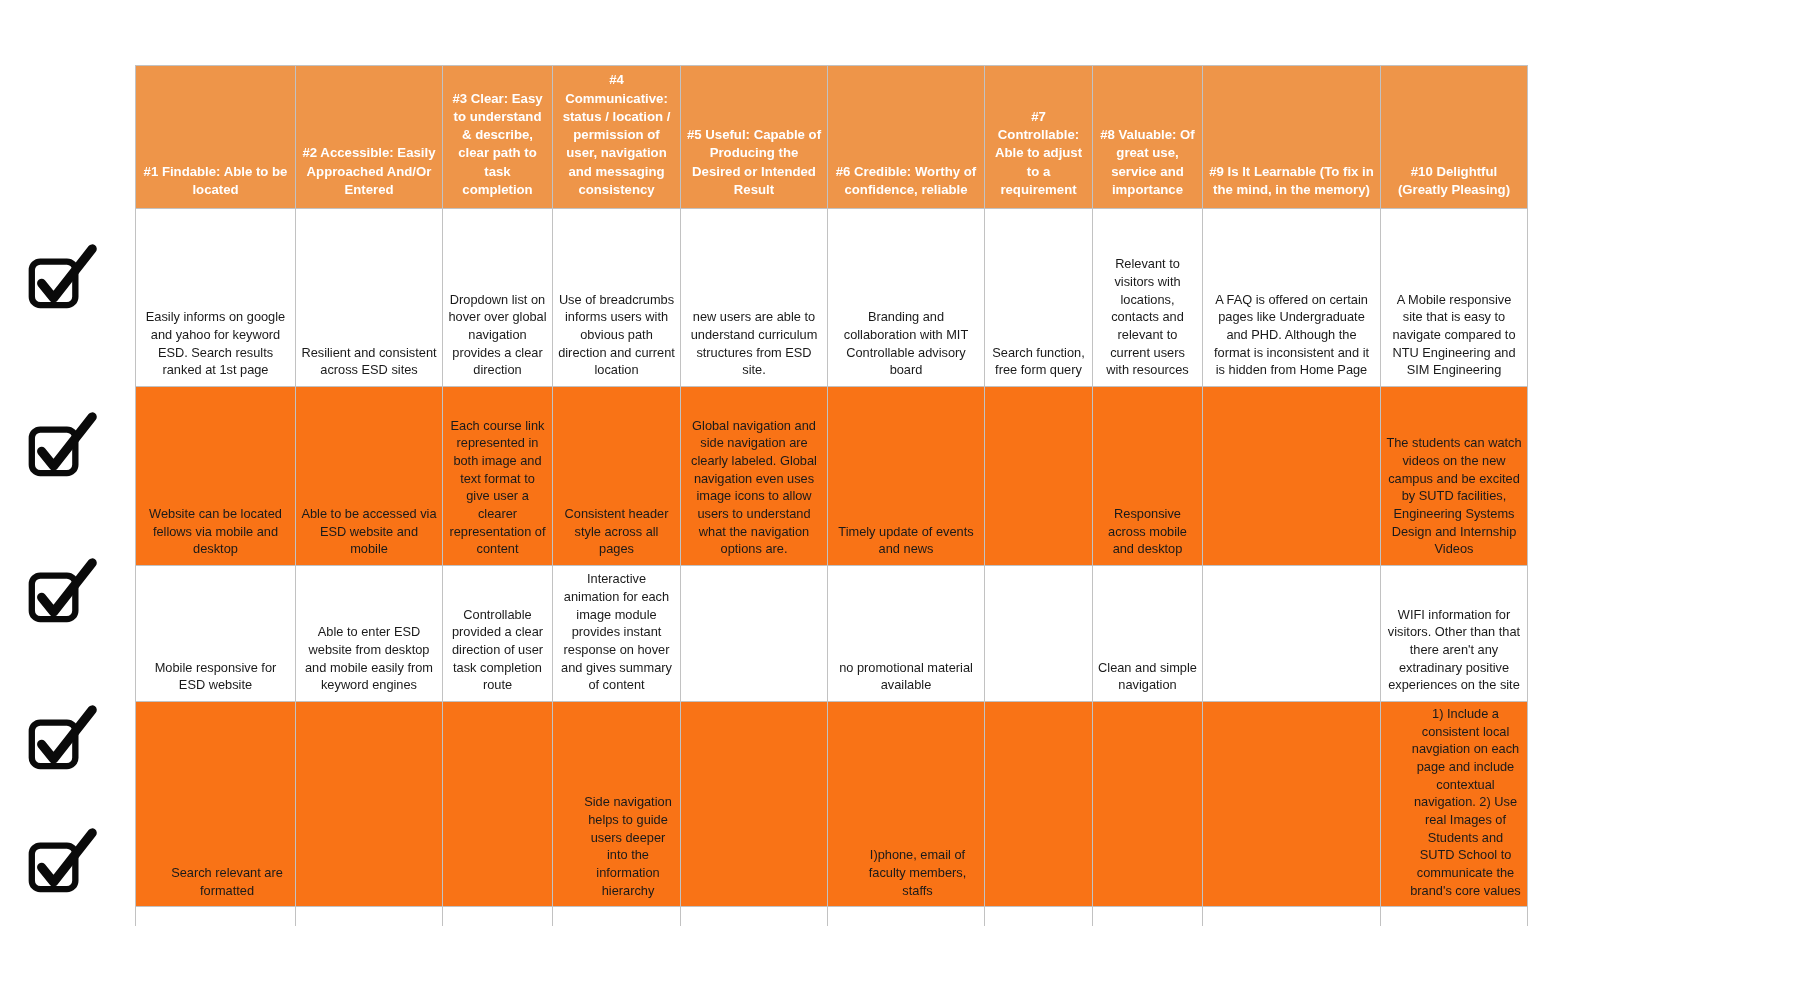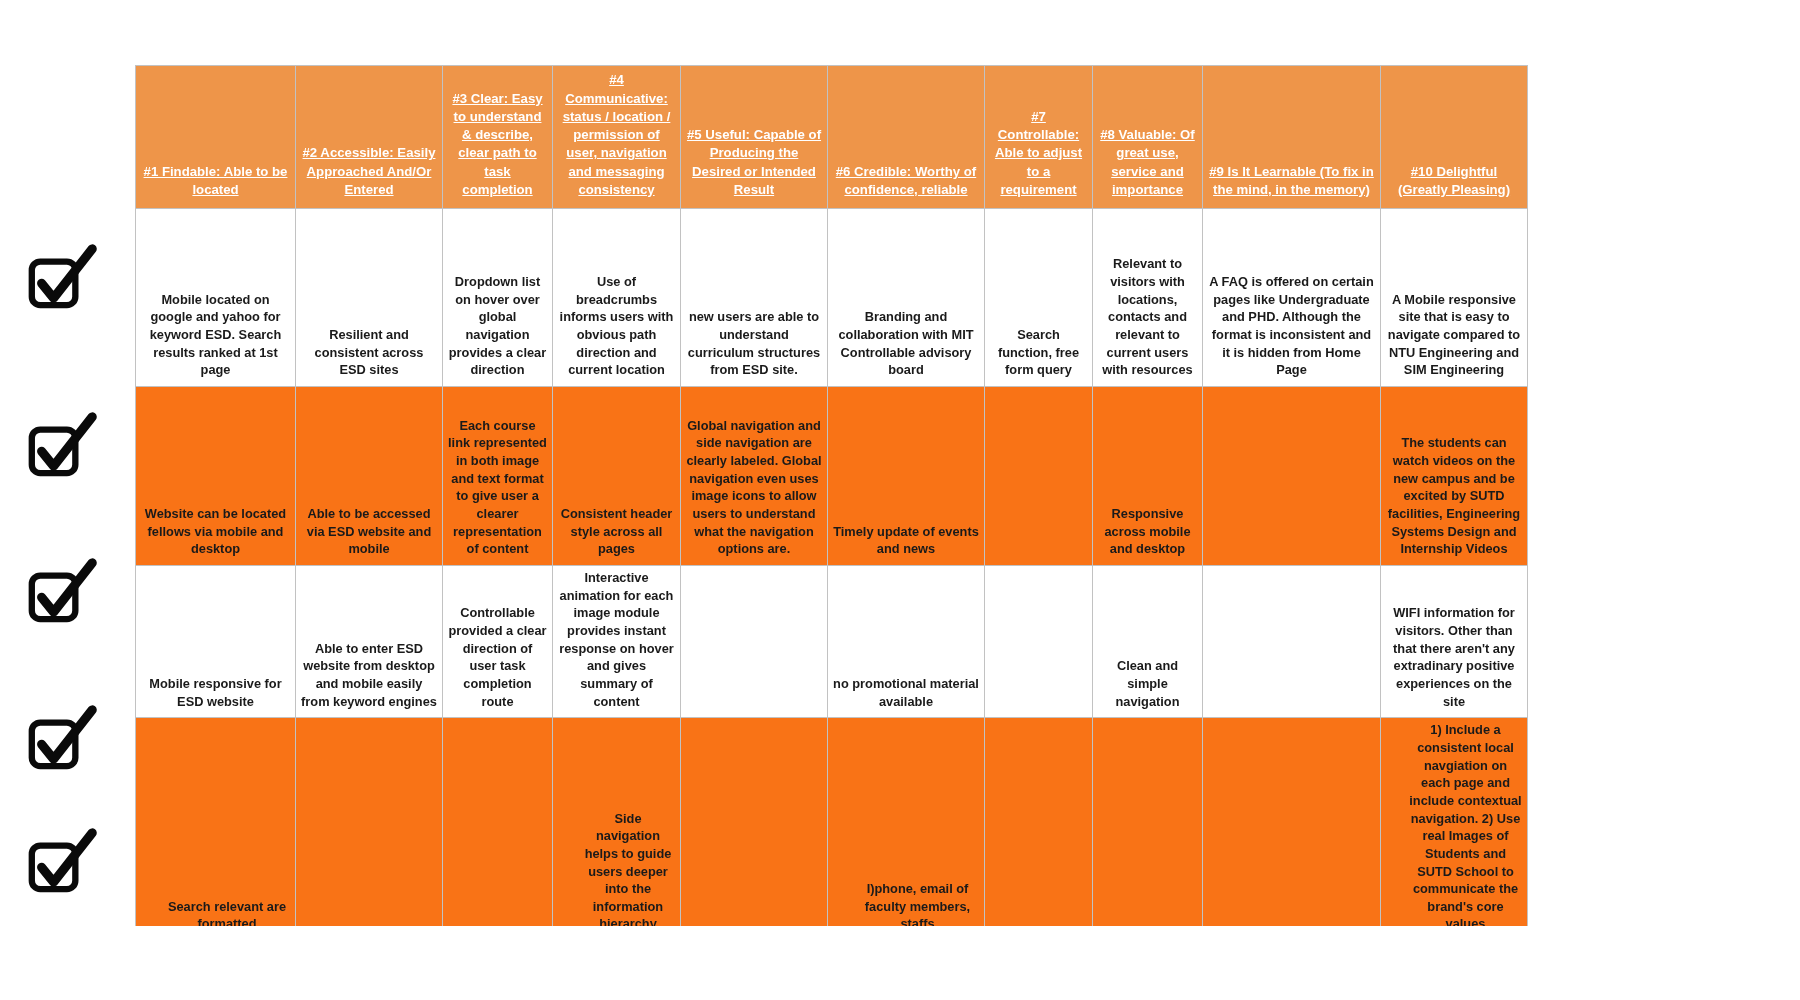--- a/index.html
+++ b/index.html
@@ -39,24 +39,23 @@
     overflow:hidden;
   }
   table.matrix th{
     background:#ee9549;
     color:#ffffff;
     font-weight:bold;
     font-size:13.2px;
     line-height:1.38;
     height:130px;
     padding-bottom:9px;
-    text-decoration:underline;
   }
   table.matrix td{
-    font-weight:700;
+    font-weight:400;
     font-size:12.8px;
     line-height:1.38;
     background:#ffffff;
   }
   tr.row-1 td{height:167px;}
   tr.row-2 td{height:168px;}
   tr.row-3 td{height:125px;}
   tr.row-4 td{height:168px;padding-left:28px;}
   tr.row-5 td{height:84px;}
   tr.hl td{background:#f97316;}
@@ -120,21 +119,21 @@
           <th>#5 Useful: Capable of Producing the Desired or Intended Result</th>
           <th>#6 Credible: Worthy of confidence, reliable</th>
           <th>#7 Controllable: Able to adjust to a requirement</th>
           <th>#8 Valuable: Of great use, service and importance</th>
           <th>#9 Is It Learnable (To fix in the mind, in the memory)</th>
           <th>#10 Delightful (Greatly Pleasing)</th>
         </tr>
       </thead>
       <tbody>
         <tr class="row-1">
-          <td>Mobile located on google and yahoo for keyword ESD. Search results ranked at 1st page</td>
+          <td>Easily informs on google and yahoo for keyword ESD. Search results ranked at 1st page</td>
           <td>Resilient and consistent across ESD sites</td>
           <td>Dropdown list on hover over global navigation provides a clear direction</td>
           <td>Use of breadcrumbs informs users with obvious path direction and current location</td>
           <td>new users are able to understand curriculum structures from ESD site.</td>
           <td>Branding and collaboration with MIT Controllable advisory board</td>
           <td>Search function, free form query</td>
           <td>Relevant to visitors with locations, contacts and relevant to current users with resources</td>
           <td>A FAQ is offered on certain pages like Undergraduate and PHD. Although the format is inconsistent and it is hidden from Home Page</td>
           <td>A Mobile responsive site that is easy to navigate compared to NTU Engineering and SIM Engineering</td>
         </tr>

